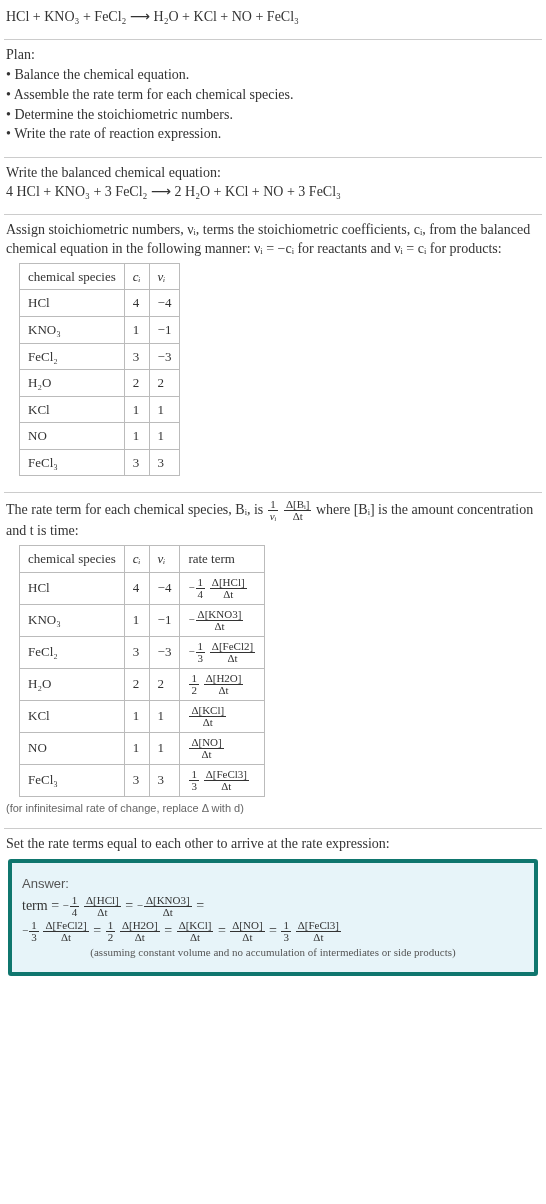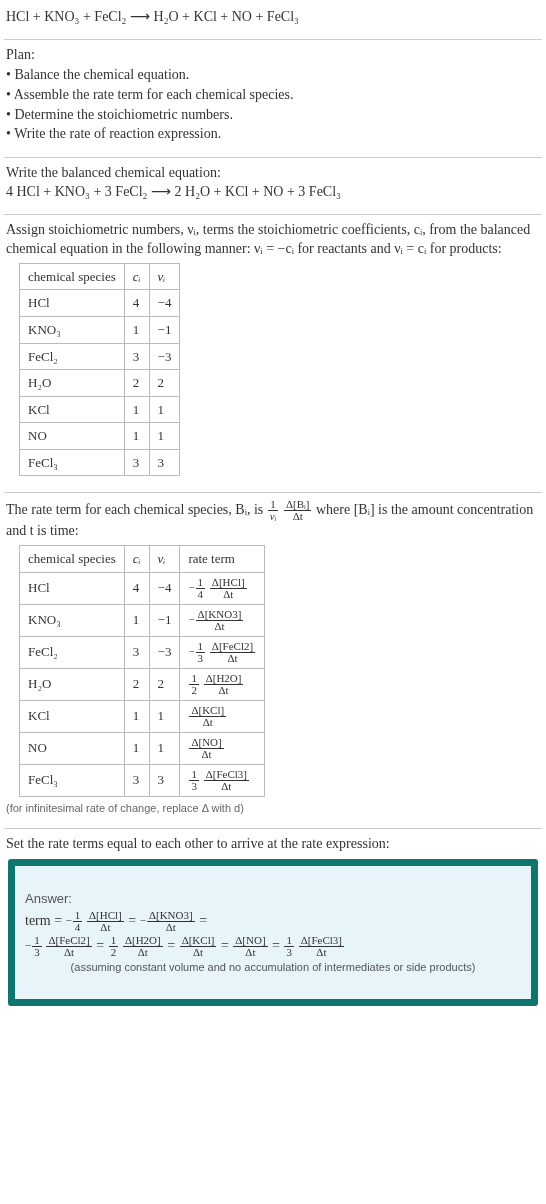--- a/index.html
+++ b/index.html
@@ -37,23 +37,23 @@
     font-weight: normal;
     background: #fff;
   }
   .small-note {
     font-size: 11px;
     color: #666;
     font-family: Arial, sans-serif;
   }
   .answer-box {
     background: #e7f4f9;
-    border: 7px solid #0f766e;
+    border: 4px solid #0f766e;
     border-radius: 3px;
-    padding: 24px 10px;
+    padding: 12px 10px;
     margin: 6px 2px 4px 2px;
   }
   .answer-label {
     font-family: Arial, sans-serif;
     font-size: 13px;
     color: #555;
   }
   .indent { margin-left: 28px; }
   .rate-term { white-space: nowrap; }
   .frac {
@@ -66,21 +66,21 @@
   }
   .frac .num { display:block; border-bottom:1px solid #333; padding:0 2px; }
   .frac .den { display:block; padding:0 2px; }
   .inline { vertical-align: middle; }
   .mini { font-size: 11px; }
   .bullet-line { margin: 1px 0; }
   .eq-line { margin: 2px 0; }
   .tight { line-height: 1.35; }
   .center-note {
     text-align: center;
-    font-family: Liberation Sans, sans-serif;
+    font-family: Liberation Serif, serif;
     font-size: 11px;
     color: #555;
   }
 </style>
 </head>
 <body>
 
 <div class="section tight">
   <div class="formula">HCl + KNO₃ + FeCl₂  ⟶  H₂O + KCl + NO + FeCl₃</div>
 </div>

